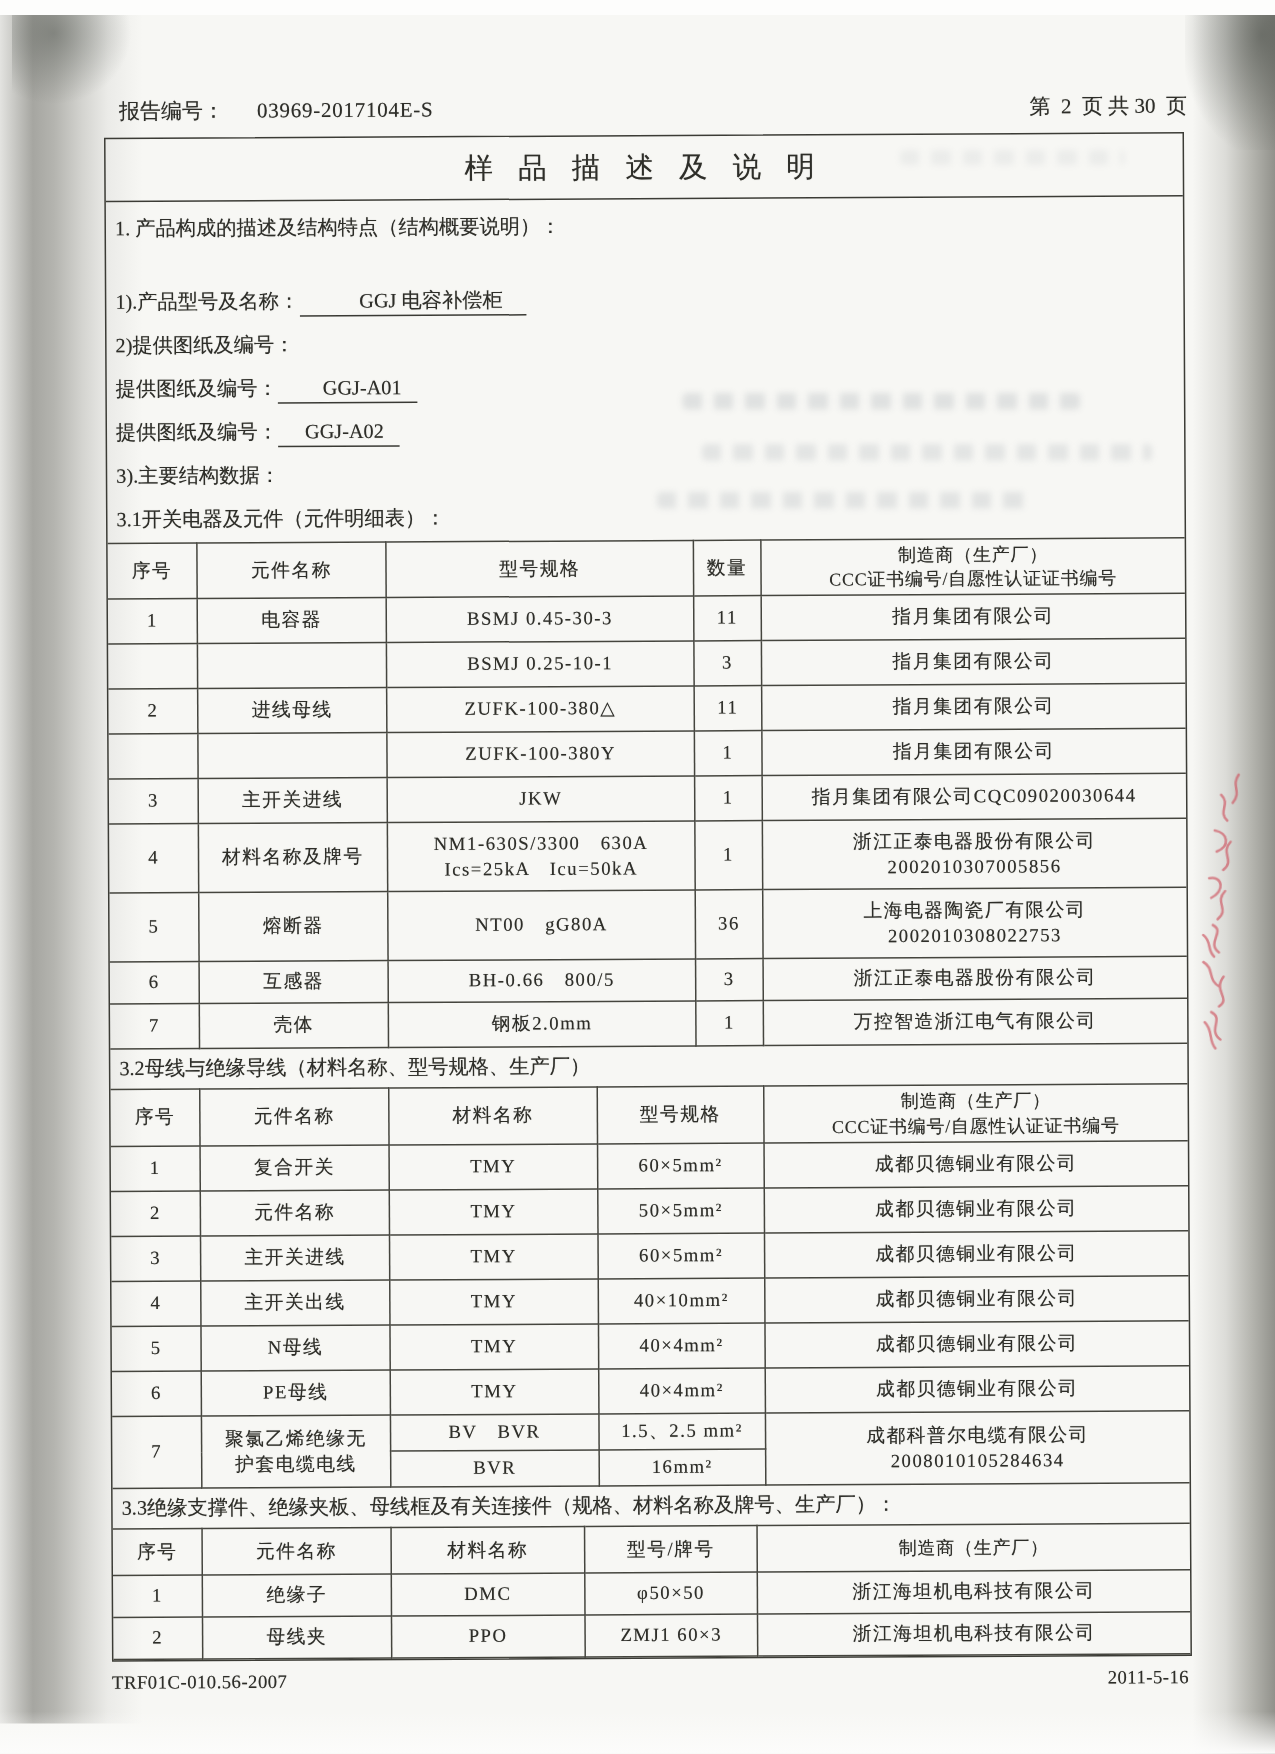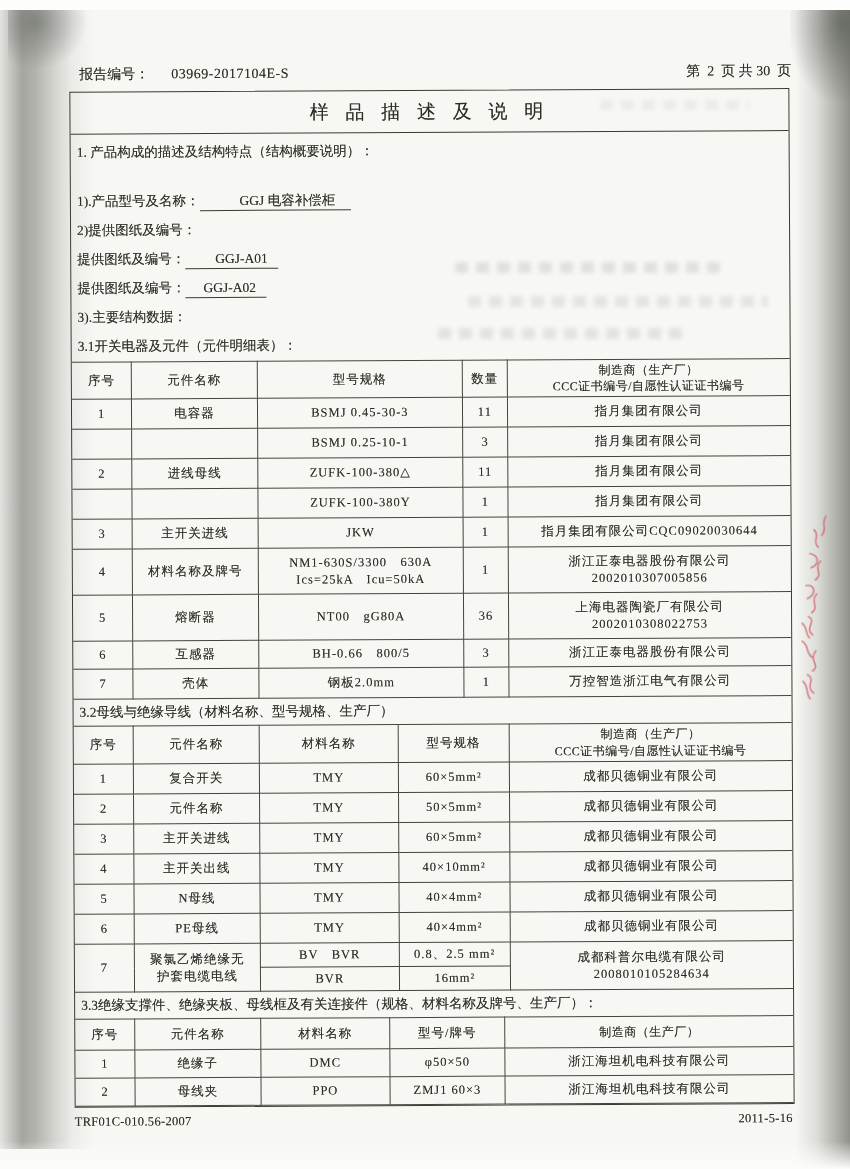--- a/index.html
+++ b/index.html
@@ -251,21 +251,21 @@
             <td>PE母线</td>
             <td>TMY</td>
             <td>40×4mm²</td>
             <td>成都贝德铜业有限公司</td>
       </tr>
       <tr class="h24">
         <td rowspan="2">7</td>
         <td rowspan="2">聚氯乙烯绝缘无
 护套电缆电线</td>
         <td>BV　BVR</td>
-        <td>0.8、2.5 mm²</td>
+        <td>1.5、2.5 mm²</td>
         <td rowspan="2">成都科普尔电缆有限公司
 2008010105284634</td>
       </tr>
       <tr class="h24">
         <td>BVR</td>
         <td>16mm²</td>
       </tr>
     </tbody>
       </table>
 

